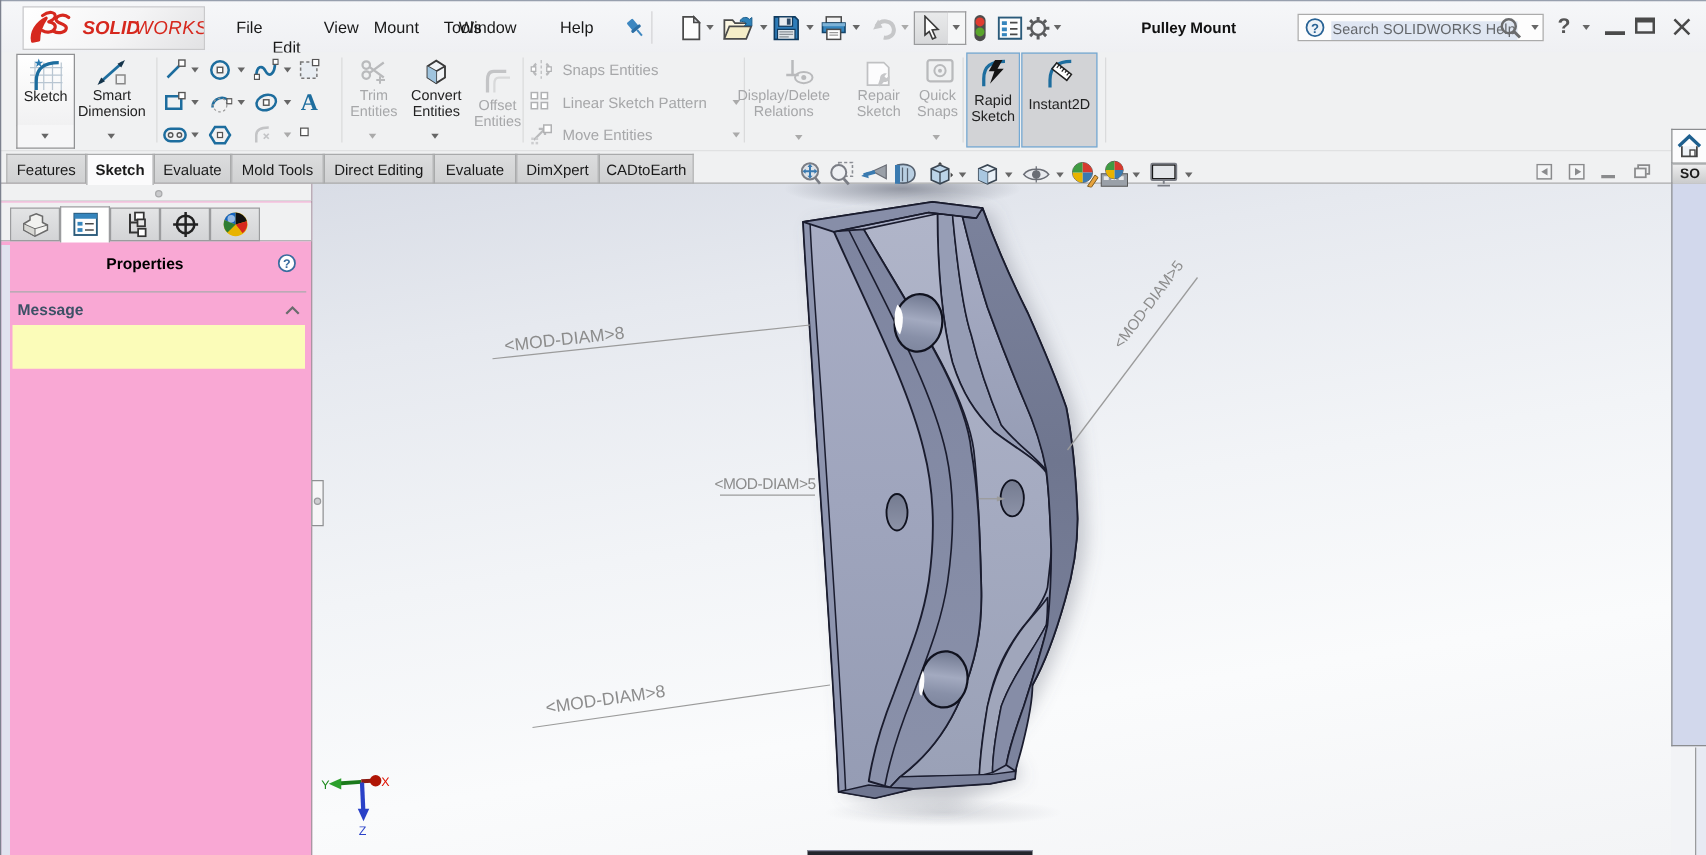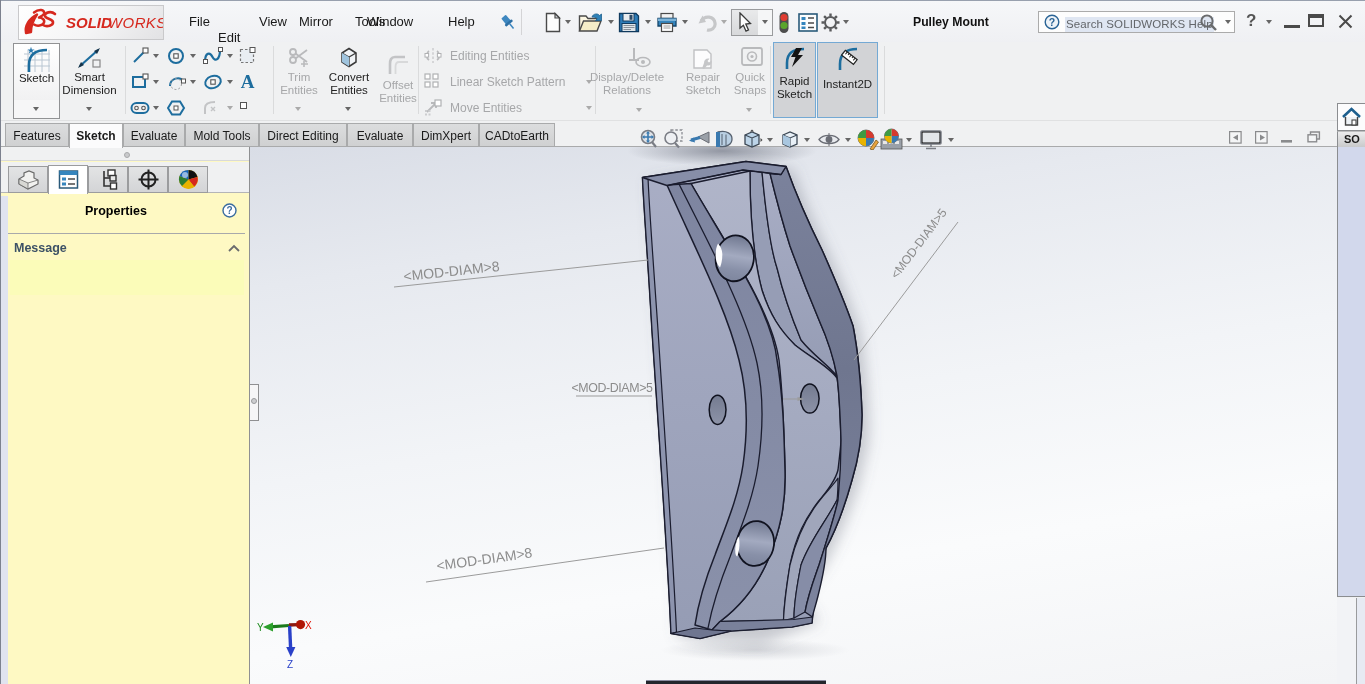--- a/index.html
+++ b/index.html
@@ -20,21 +20,21 @@
 .rgrey { color:#a6a7a9 !important; }
 .drop { position:absolute; width:0; height:0; border-left:3.5px solid transparent; border-right:3.5px solid transparent; border-top:4px solid #666; }
 .dropg { border-top-color:#aaa; }
 
 #tabrow { position:absolute; left:0; top:120px; width:1365px; height:27px; background:#f0f1f2; border-top:1px solid #e0e1e2; }
 .ctab { position:absolute; top:2px; height:24px; border:1px solid #a9aaab; border-bottom:none;
   background:linear-gradient(#dcddde,#cfd0d1); font-size:12px; color:#1a1a1a; text-align:center; padding-top:5px; }
 .ctab.active { background:#fbfbfc; font-weight:bold; z-index:3; height:25px; }
 #tabline { position:absolute; left:0; top:146px; width:1365px; height:1px; background:#a9aaab; z-index:2; }
 
-#leftpanel { position:absolute; left:0; top:147px; width:250px; height:537px; background:#fef9c3; border-right:1px solid #8f9092; }
+#leftpanel { position:absolute; left:0; top:147px; width:250px; height:537px; background:#f9a8d4; border-right:1px solid #8f9092; }
 
 #viewport { position:absolute; left:250px; top:147px; width:1087px; height:537px;
   background:linear-gradient(171deg,#d9dde6 0%,#e6e9ef 20%,#f2f4f7 48%,#fafbfc 72%,#f3f4f6 100%); }
 
 #taskpane { position:absolute; left:1337px; top:147px; width:28px; height:450px; background:#d2d8ec; border-left:1px solid #8b8d90; border-bottom:1px solid #8b8d90; }
 </style>
 </head>
 <body>
 <div id="app">
   <div id="titlebar">
@@ -45,21 +45,21 @@
           <path d="M15,6.5 C20,2.5 26,3.5 25,7.5 C24.3,10 21,10.8 20,11.5 C23,11.7 26,13.5 25,16.5 C23.5,20 18,20.5 15,18.5" stroke-width="2.5"></path>
           <path d="M36,8 C32,4.5 25.5,6.5 26,10 C26.5,13 33.5,12.5 34,16 C34.5,19.5 28,21.5 24,19" stroke-width="2.6"></path>
         </g>
         <text x="47" y="21.5" font-size="15" font-style="italic" font-weight="bold" fill="#d6281e" letter-spacing="0">SOLID</text>
         <text x="89" y="21.5" font-size="15" font-style="italic" fill="#d6281e" letter-spacing="0.4">WORKS</text>
       </svg>
     </div>
     <span class="menuitem" style="left:189px;">File</span>
     <span class="menuitem" style="left:218px;margin-top:16px;">Edit</span>
     <span class="menuitem" style="left:259px;">View</span>
-    <span class="menuitem" style="left:299px;">Mirror</span>
+    <span class="menuitem" style="left:299px;">Mount</span>
     <span class="menuitem" style="left:355px;">Tools</span>
     <span class="menuitem" style="left:367px;">Window</span>
     <span class="menuitem" style="left:448px;">Help</span>
     <svg class="abs" style="left:498px;top:10px;" width="20" height="22" viewBox="0 0 20 22">
       <g transform="rotate(-40 10 11)">
         <rect x="7" y="4" width="6" height="8" rx="1" fill="#3e87c0"></rect>
         <rect x="5.5" y="11" width="9" height="2.5" rx="1" fill="#2d6fa5"></rect>
         <rect x="9.3" y="13.5" width="1.6" height="6" fill="#3e87c0"></rect>
       </g>
     </svg>
@@ -259,21 +259,21 @@
     </svg>
     <div class="rlabel rgrey" style="left:367px;top:37px;width:62px;">Offset<br>Entities</div>
     <div class="rsep" style="left:418px;"></div>
 
     <svg class="abs" style="left:424px;top:5px;" width="18" height="17" viewBox="0 0 18 17">
       <path d="M9 1 V16" stroke="#c3c4c6" stroke-width="1.2" stroke-dasharray="2.5 1.8"></path>
       <path d="M5 4 C2 6 2 11 5 13 M13 4 C16 6 16 11 13 13" fill="none" stroke="#b9babc" stroke-width="1.8"></path>
       <rect x="1" y="6.5" width="3.6" height="3.6" fill="#fff" stroke="#b0b1b3" stroke-width="1"></rect>
       <rect x="13.4" y="6.5" width="3.6" height="3.6" fill="#fff" stroke="#b0b1b3" stroke-width="1"></rect>
     </svg>
-    <span class="rlabel rgrey" style="left:450px;top:8px;font-size:12px;">Editing Entities</span>
+    <span class="rlabel rgrey" style="left:450px;top:8px;font-size:12px;">Snaps Entities</span>
     <svg class="abs" style="left:424px;top:31px;" width="18" height="17" viewBox="0 0 18 17">
       <g fill="#fff" stroke="#b0b1b3" stroke-width="1.2">
         <rect x="1" y="1" width="5" height="5"></rect>
           <rect x="9" y="1" width="5" height="5"></rect>
         <rect x="1" y="9" width="5" height="5"></rect>
           <rect x="9" y="9" width="5" height="5"></rect>
       </g>
     </svg>
     <span class="rlabel rgrey" style="left:450px;top:34px;font-size:12px;">Linear Sketch Pattern</span>
     <div class="drop dropg" style="left:586px;top:38px;"></div>

